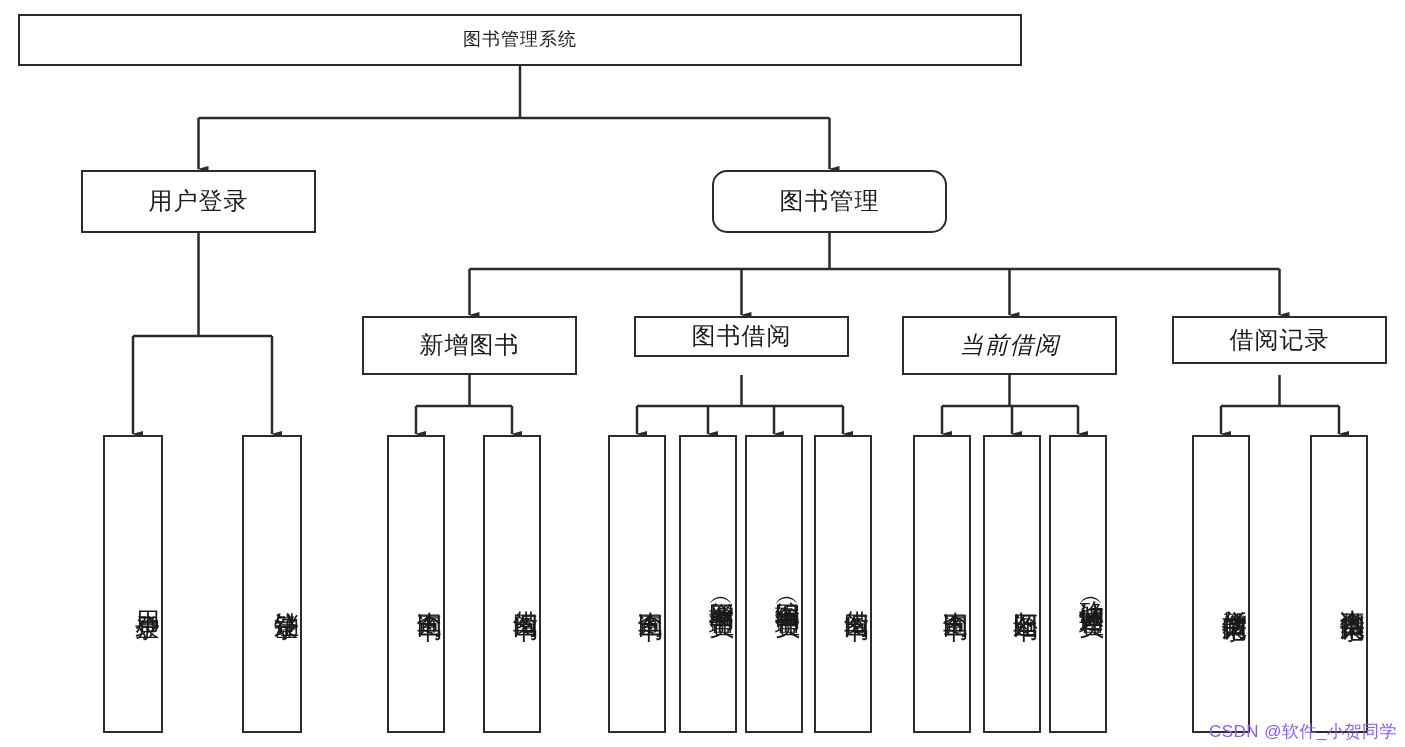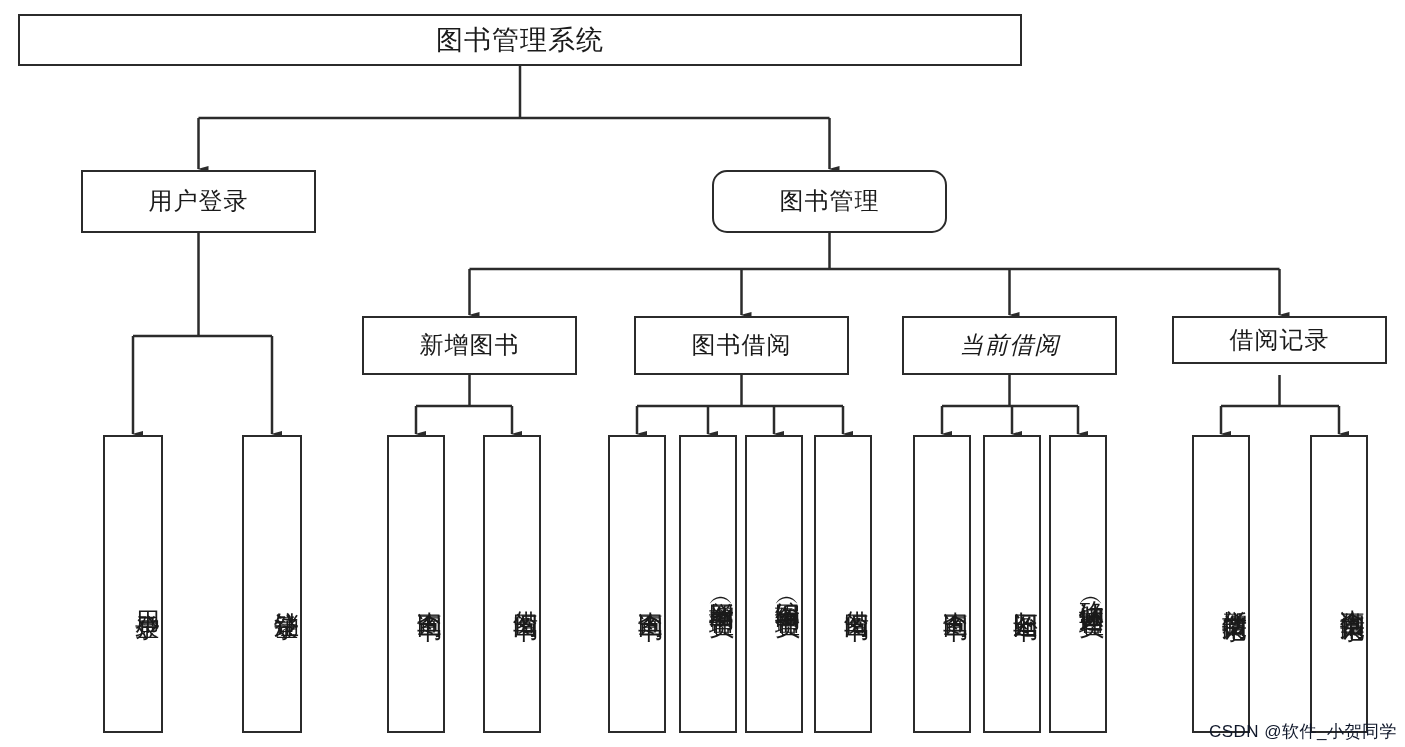--- a/index.html
+++ b/index.html
@@ -34,21 +34,21 @@
     align-items: center;
     justify-content: center;
     color: #1a1a1a;
   }
   .node.horiz {
     font-size: 24px;
     letter-spacing: 1px;
     line-height: 1.2;
   }
   .node.root {
-    font-size: 27px;
+    font-size: 18px;
     text-align: center;
   }
   .node.vert {
     writing-mode: vertical-rl;
     text-orientation: upright;
     font-size: 25px;
     line-height: 1.05;
     letter-spacing: 2px;
     padding-top: 22px;
     align-items: flex-start;
@@ -60,21 +60,21 @@
   .node.vert .lbl {
     writing-mode: vertical-rl;
     text-orientation: upright;
     white-space: nowrap;
   }
   .watermark {
     position: absolute;
     right: 8px;
     bottom: 4px;
     font-size: 17px;
-    color: #0f172a;
+    color: #8b5cf6;
     white-space: nowrap;
     letter-spacing: 0.5px;
   }
 </style>
 </head>
 <body>
 
 <div id="canvas">
   <svg id="edges" viewBox="0 0 1405 747">
     <defs>
@@ -125,21 +125,21 @@
       </div>
       <div class="node horiz" style="left: 81px; top: 170px; width: 235px; height: 63px;">
         <span class="lbl">用户登录</span>
       </div>
       <div class="node horiz" style="left: 712px; top: 170px; width: 235px; height: 63px; border-radius: 15px;">
         <span class="lbl">图书管理</span>
       </div>
       <div class="node horiz" style="left: 362px; top: 316px; width: 215px; height: 59px;">
         <span class="lbl">新增图书</span>
       </div>
-      <div class="node horiz" style="left: 634px; top: 316px; width: 215px; height: 59px;">
+      <div class="node horiz" style="left: 634px; top: 316px; width: 215px; height: 41px;">
         <span class="lbl">图书借阅</span>
       </div>
       <div class="node horiz" style="left: 902px; top: 316px; width: 215px; height: 59px; font-style: italic;">
         <span class="lbl">当前借阅</span>
       </div>
       <div class="node horiz" style="left: 1172px; top: 316px; width: 215px; height: 48px; align-items: center;">
         <span class="lbl">借阅记录</span>
       </div>
       <div class="node vert" style="left: 103px; top: 435px; width: 60px; height: 298px;">
         <span class="lbl">用户登录</span>

